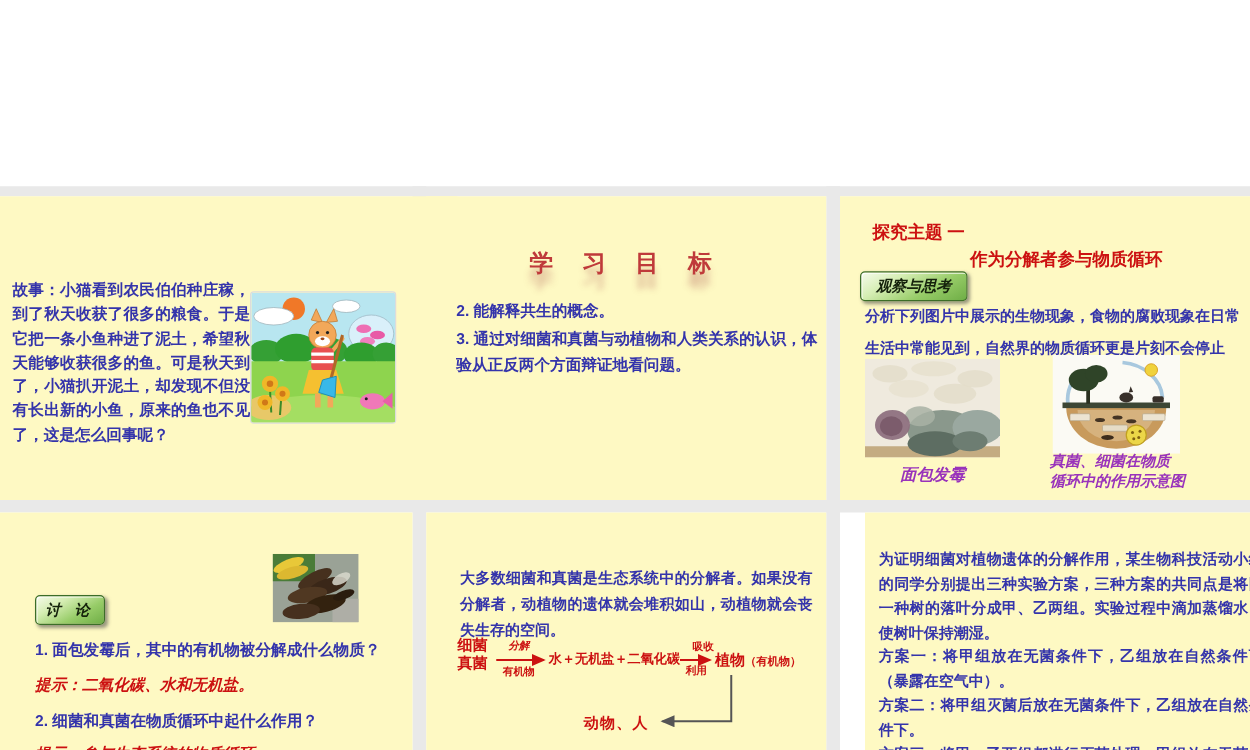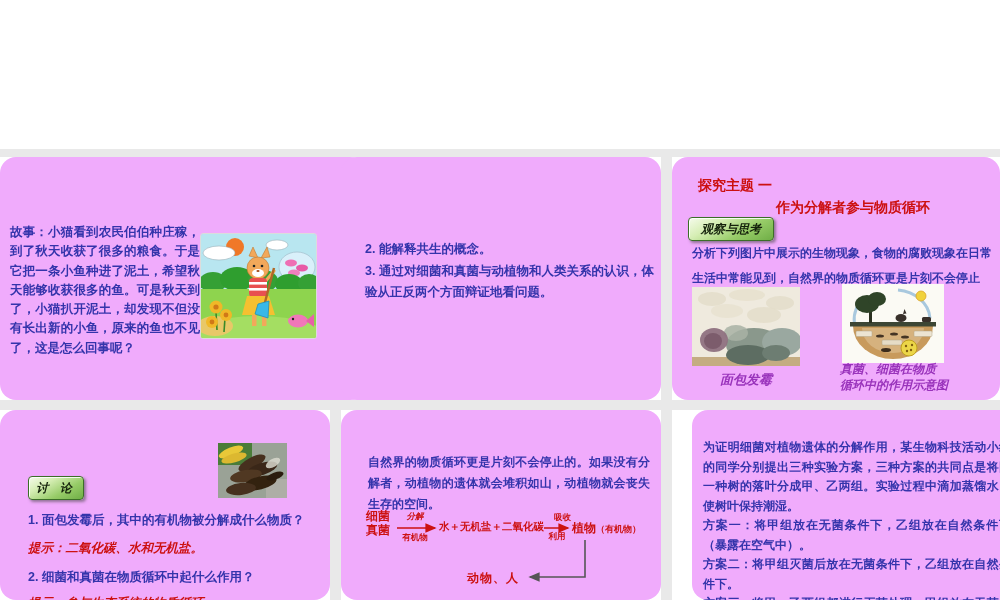--- a/index.html
+++ b/index.html
@@ -1,19 +1,19 @@
 <!DOCTYPE html>
 <html><head>
 <meta charset="utf-8">
 <style>
   html,body{margin:0;padding:0;width:1000px;height:600px;background:#ffffff;overflow:hidden;
     font-family:"Liberation Sans","DejaVu Sans",sans-serif;}
   .stage{position:relative;width:1000px;height:600px;background:#ffffff;}
   .gutter{position:absolute;background:#e9e9e9;}
-  .panel{position:absolute;background:#f0abfc;overflow:hidden;border-radius:16px;}
+  .panel{position:absolute;background:#fef9c3;overflow:hidden;}
 
   
   .blue{color:#3434ab;font-weight:bold;}
   .red{color:#cc1111;font-weight:bold;}
   .purple{color:#9933bb;font-weight:bold;font-style:italic;}
   .hint{color:#cc1111;font-weight:bold;font-style:italic;}
 
   
   .s1-story{position:absolute;left:10px;top:66px;width:190px;font-size:12.5px;line-height:19.3px;text-align:justify;}
   .s1-img{position:absolute;left:200px;top:76px;width:115px;height:104px;border:1px solid #dcdcdc;border-radius:3px;overflow:hidden;}
@@ -118,20 +118,21 @@
         <circle cx="11" cy="88" r="6" fill="#f0b828"></circle>
           <circle cx="11" cy="88" r="2.4" fill="#d07818"></circle>
         <ellipse cx="97" cy="87" rx="10" ry="6.5" fill="#f078b8"></ellipse>
         <path d="M105,87 L113,80 L113,93 Z" fill="#e860a8"></path>
         <circle cx="92" cy="85" r="1.2" fill="#222"></circle>
       </svg>
     </div>
   </div>
 
   <div class="panel" style="left:341px;top:157px;width:320px;height:243px;">
+    <div class="s2-title">学 习 目 标</div>
     <div class="s2-items blue">
       <div>2. 能解释共生的概念。</div>
       <div>3. 通过对细菌和真菌与动植物和人类关系的认识，体验从正反两个方面辩证地看问题。</div>
     </div>
   </div>
 
   <div class="panel" style="left:672px;top:157px;width:328px;height:243px;">
     <div class="s3-topic-label red">探究主题 一</div>
     <div class="s3-topic-title red">作为分解者参与物质循环</div>
     <div class="btn-green s3-btn">观察与思考</div>
@@ -208,21 +209,21 @@
       </svg>
     </div>
     <div class="btn-green s4-btn">讨 论</div>
     <div class="s4-q1 blue">1. 面包发霉后，其中的有机物被分解成什么物质？</div>
     <div class="s4-h1 hint">提示：二氧化碳、水和无机盐。</div>
     <div class="s4-q2 blue">2. 细菌和真菌在物质循环中起什么作用？</div>
     <div class="s4-h2 hint">提示：参与生态系统的物质循环</div>
   </div>
 
   <div class="panel" style="left:341px;top:410px;width:320px;height:190px;">
-    <div class="s5-body blue">自然界的物质循环更是片刻不会停止的。如果没有分解者，动植物的遗体就会堆积如山，动植物就会丧失生存的空间。</div>
+    <div class="s5-body blue">大多数细菌和真菌是生态系统中的分解者。如果没有分解者，动植物的遗体就会堆积如山，动植物就会丧失生存的空间。</div>
     <svg class="s5-svg" width="320" height="190" viewBox="0 0 320 190">
       <defs>
         <marker id="arrR" markerWidth="8" markerHeight="8" refX="6" refY="3" orient="auto">
           <path d="M0,0 L7,3 L0,6 Z" fill="#cc1111"></path>
         </marker>
         <marker id="arrG" markerWidth="8" markerHeight="8" refX="6" refY="3" orient="auto">
           <path d="M0,0 L7,3 L0,6 Z" fill="#555555"></path>
         </marker>
       </defs>
       <line x1="56" y1="118" x2="94" y2="118" stroke="#cc1111" stroke-width="1.6" marker-end="url(#arrR)"></line>

